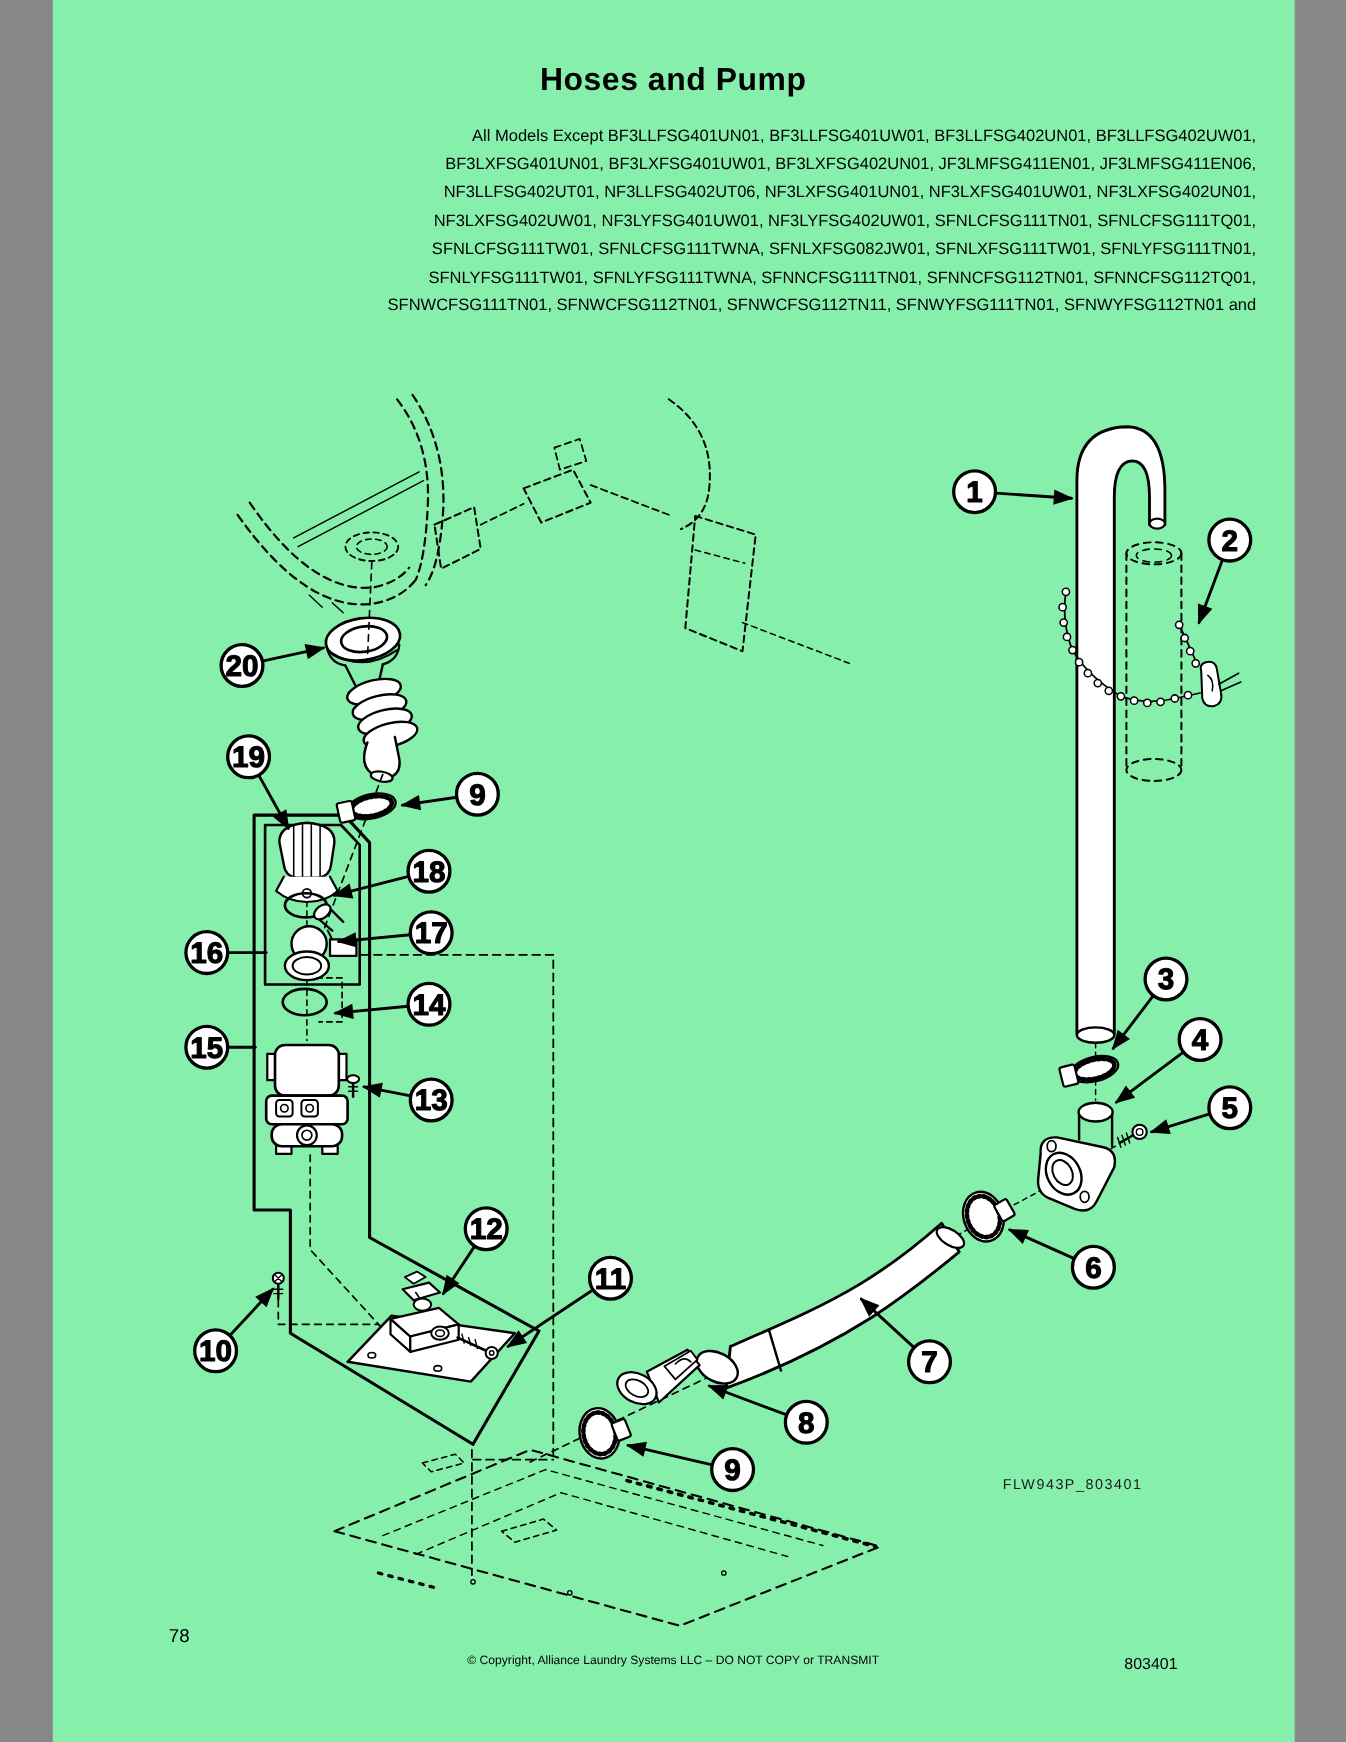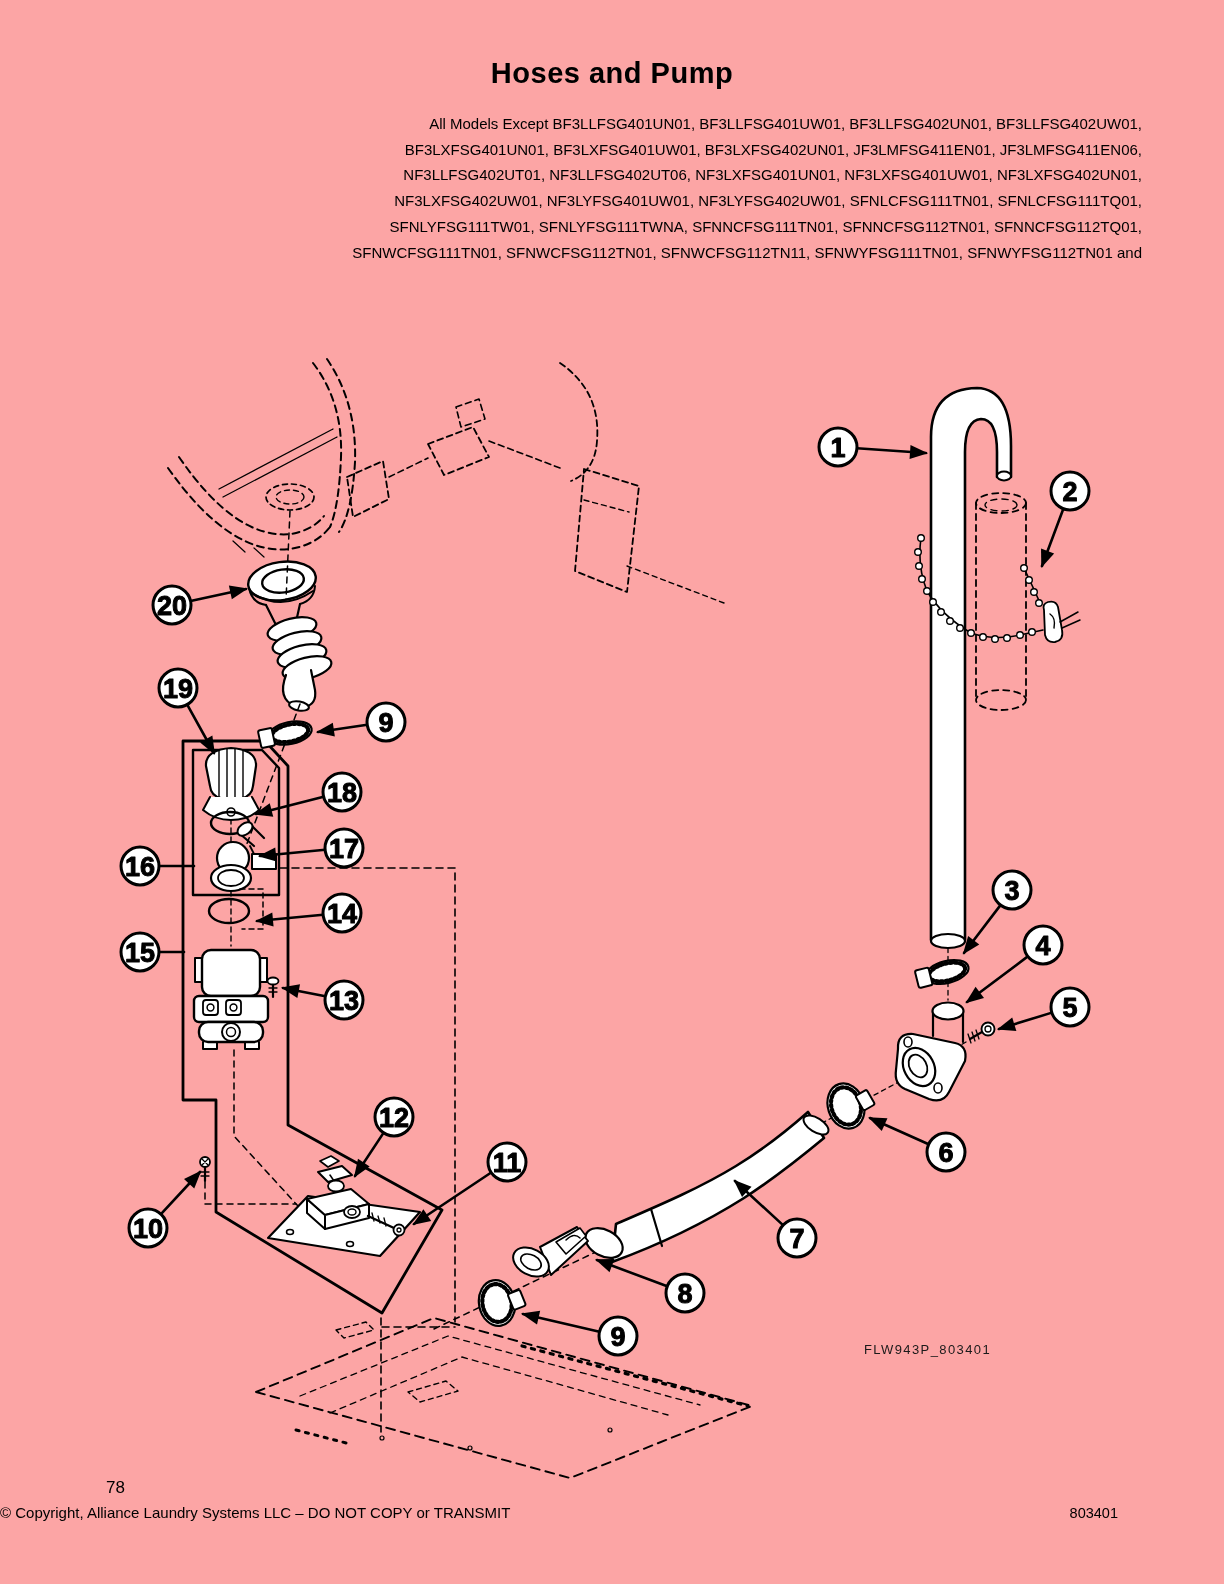--- a/index.html
+++ b/index.html
@@ -1,54 +1,55 @@
 <!DOCTYPE html>
 <html><head>
 <meta charset="utf-8">
 <style>
   html,body{margin:0;padding:0;background:#888;}
   .page{
-    position:relative;width:1224px;height:1584px;margin:0 auto;
-    background:#fca5a5;overflow:hidden;
+    position:relative;width:1129px;height:1584px;margin:0 auto;
+    background:#86efac;overflow:hidden;
     font-family:"Liberation Sans",sans-serif;color:#000;
   }
   .title{
     position:absolute;top:57px;left:0;width:100%;
     text-align:center;font-size:29px;font-weight:bold;margin:0;
     letter-spacing:.5px;
   }
   .models{
     position:absolute;top:111px;left:50%;transform:translateX(-50%);
     width:1060px;text-align:right;font-size:15px;line-height:25.7px;
   }
   .models div{white-space:nowrap;}
   .diagram-svg{position:absolute;top:0;left:0;}
   .fig-label{
     position:absolute;top:1342px;left:864px;
     font-size:13px;letter-spacing:1.4px;color:#1a1a1a;text-align:right;
   }
   .footer-page{position:absolute;top:1478px;left:106px;font-size:17px;}
-  .footer-copy{position:absolute;top:1504px;left:0;width:100%;font-size:15px;}
+  .footer-copy{position:absolute;top:1504px;left:0;width:100%;text-align:center;font-size:11px;}
   .footer-doc{position:absolute;top:1505px;right:106px;font-size:14.5px;text-align:right;}
   .co-c{fill:#fff;stroke:#000;stroke-width:3px;}
   .co-t{font-family:"Liberation Sans",sans-serif;font-size:27px;font-weight:bold;fill:#000;text-anchor:middle;}
   .leader{stroke:#000;stroke-width:2.6px;fill:none;}
 </style>
 </head>
 <body>
 
 <div class="page">
 
   <h1 class="title">Hoses and Pump</h1>
 
   <div class="models">
     <div>All Models Except BF3LLFSG401UN01, BF3LLFSG401UW01, BF3LLFSG402UN01, BF3LLFSG402UW01,</div>
     <div>BF3LXFSG401UN01, BF3LXFSG401UW01, BF3LXFSG402UN01, JF3LMFSG411EN01, JF3LMFSG411EN06,</div>
     <div>NF3LLFSG402UT01, NF3LLFSG402UT06, NF3LXFSG401UN01, NF3LXFSG401UW01, NF3LXFSG402UN01,</div>
     <div>NF3LXFSG402UW01, NF3LYFSG401UW01, NF3LYFSG402UW01, SFNLCFSG111TN01, SFNLCFSG111TQ01,</div>
+    <div>SFNLCFSG111TW01, SFNLCFSG111TWNA, SFNLXFSG082JW01, SFNLXFSG111TW01, SFNLYFSG111TN01,</div>
     <div>SFNLYFSG111TW01, SFNLYFSG111TWNA, SFNNCFSG111TN01, SFNNCFSG112TN01, SFNNCFSG112TQ01,</div>
     <div>SFNWCFSG111TN01, SFNWCFSG112TN01, SFNWCFSG112TN11, SFNWYFSG111TN01, SFNWYFSG112TN01 and</div>
   </div>
 
   <svg id="diagram-svg" class="diagram-svg" width="1224" height="1584" viewBox="0 0 1224 1584" xmlns="http://www.w3.org/2000/svg">
     <defs>
       <marker id="arrowhead" markerUnits="userSpaceOnUse" markerWidth="20" markerHeight="16" refX="17" refY="8" orient="auto">
         <path d="M1 1 L19 8 L1 15 Z" fill="#000"></path>
       </marker>
       <g id="clampFlat">

